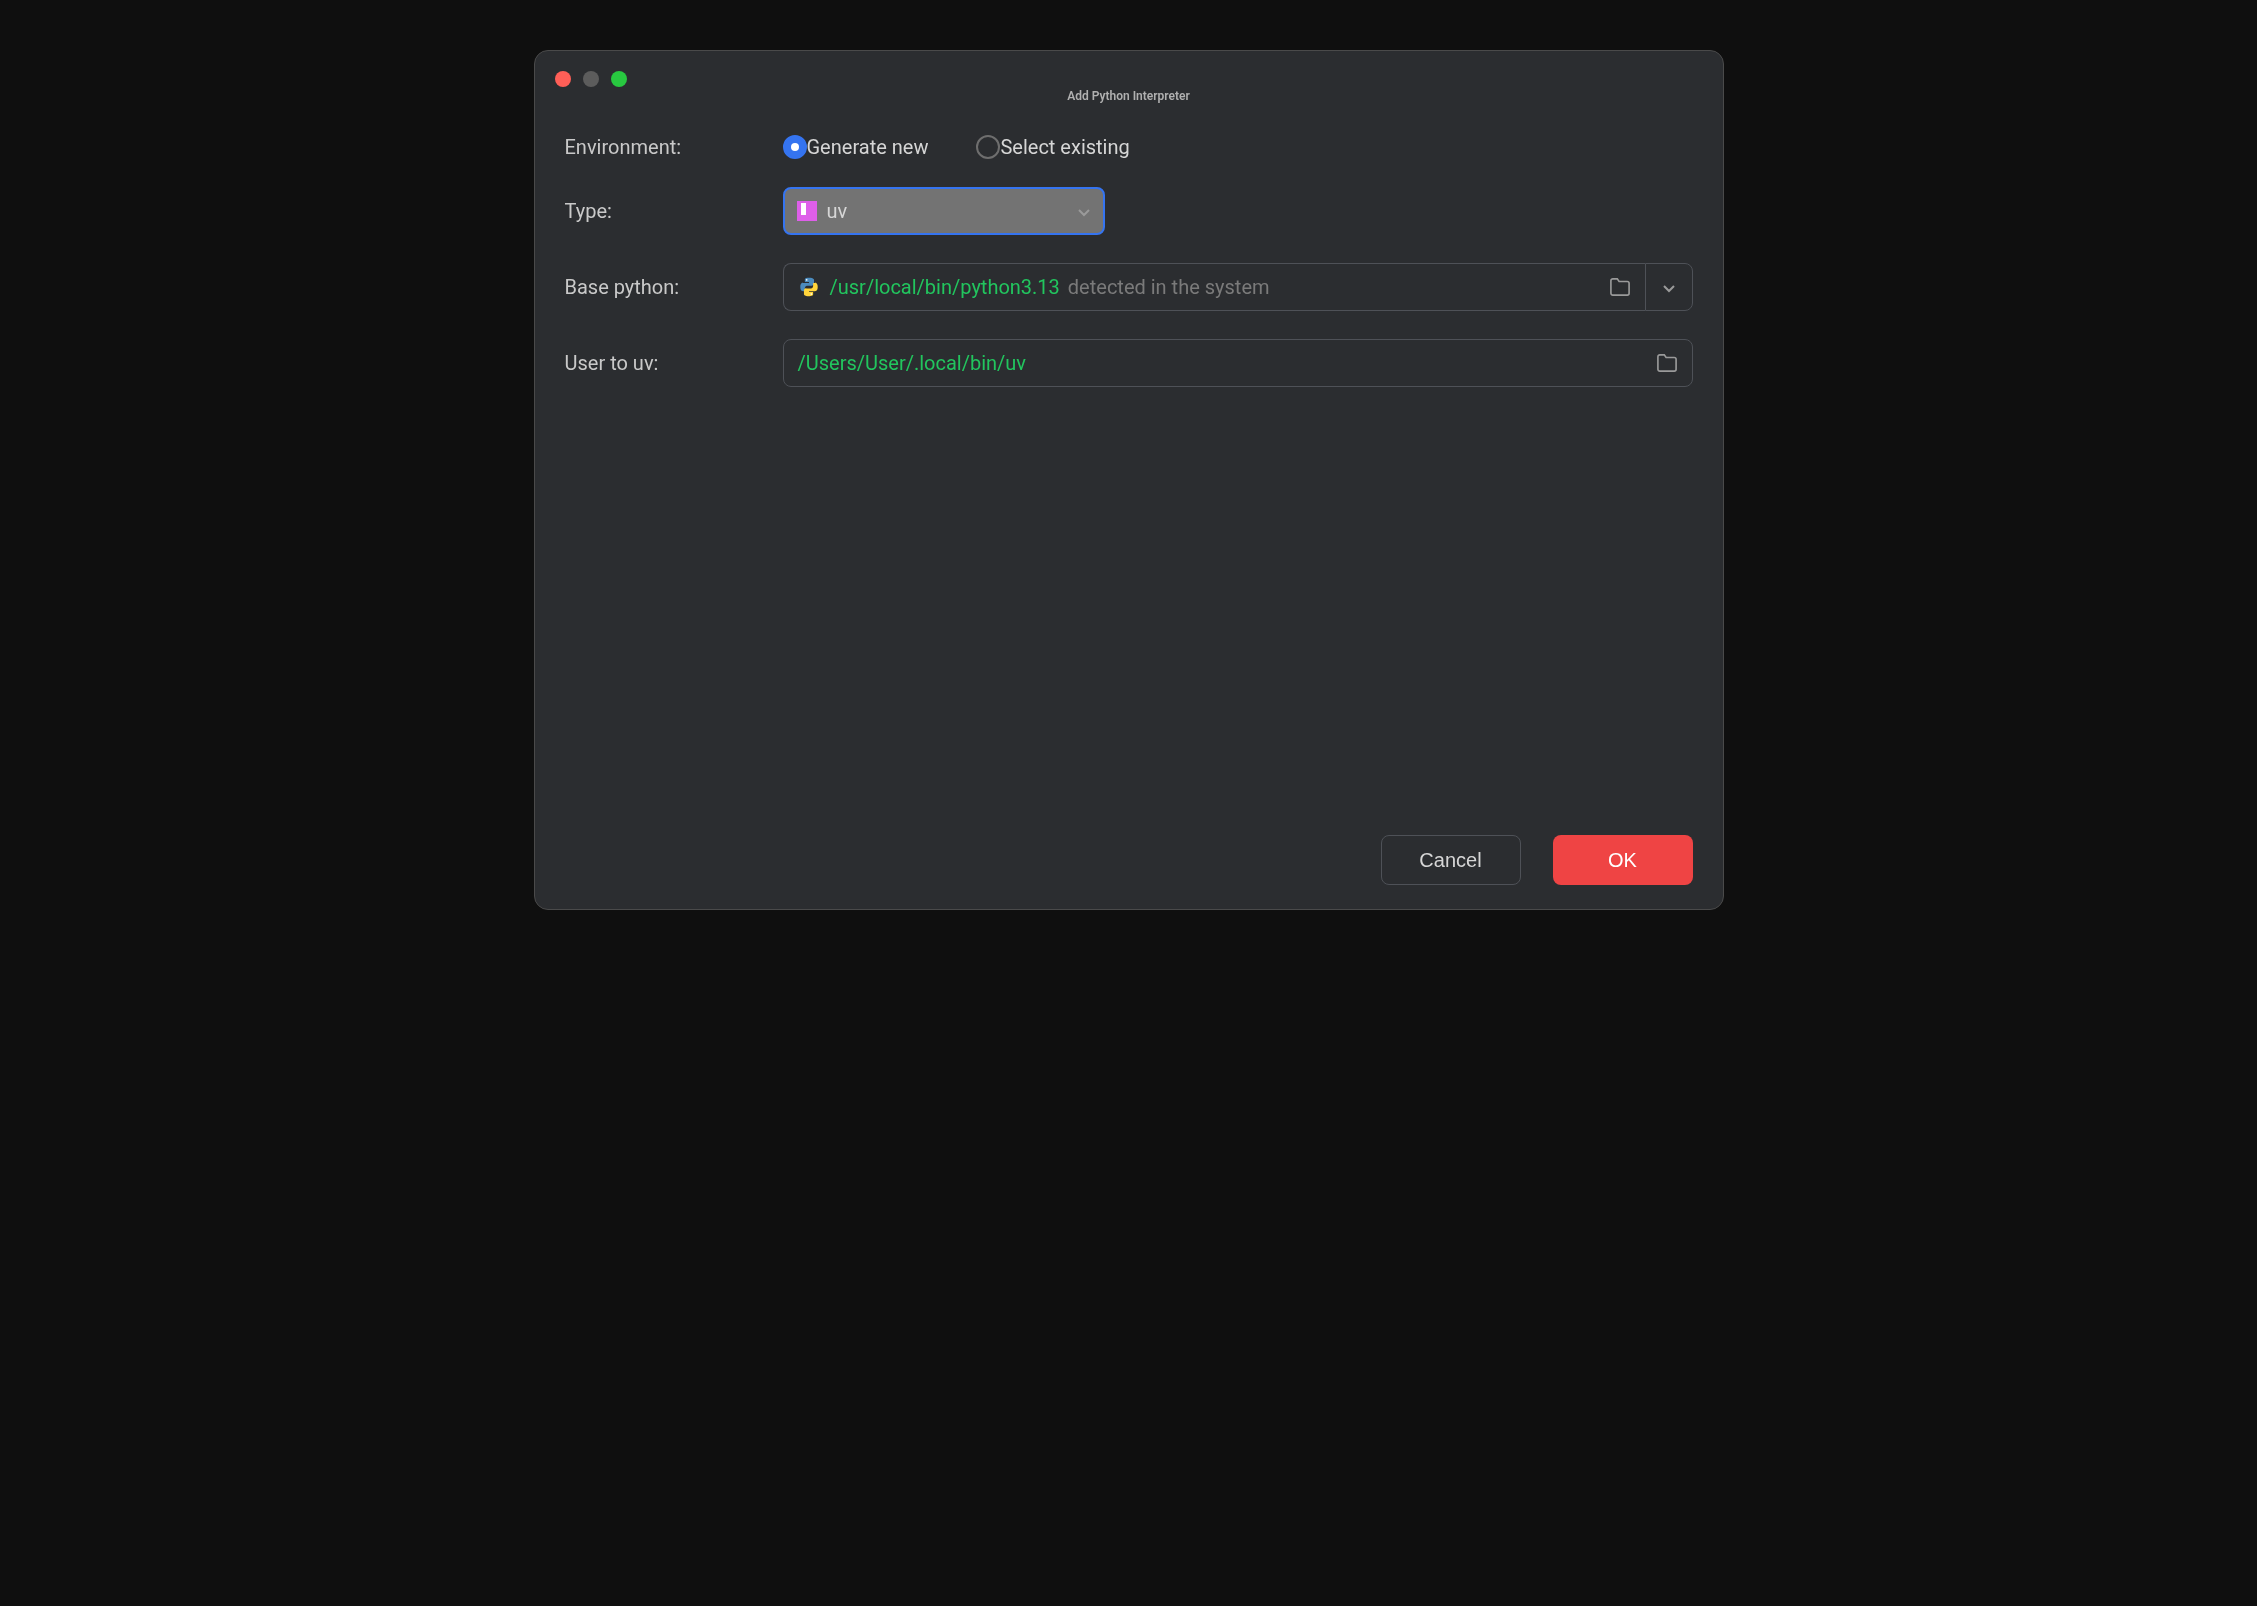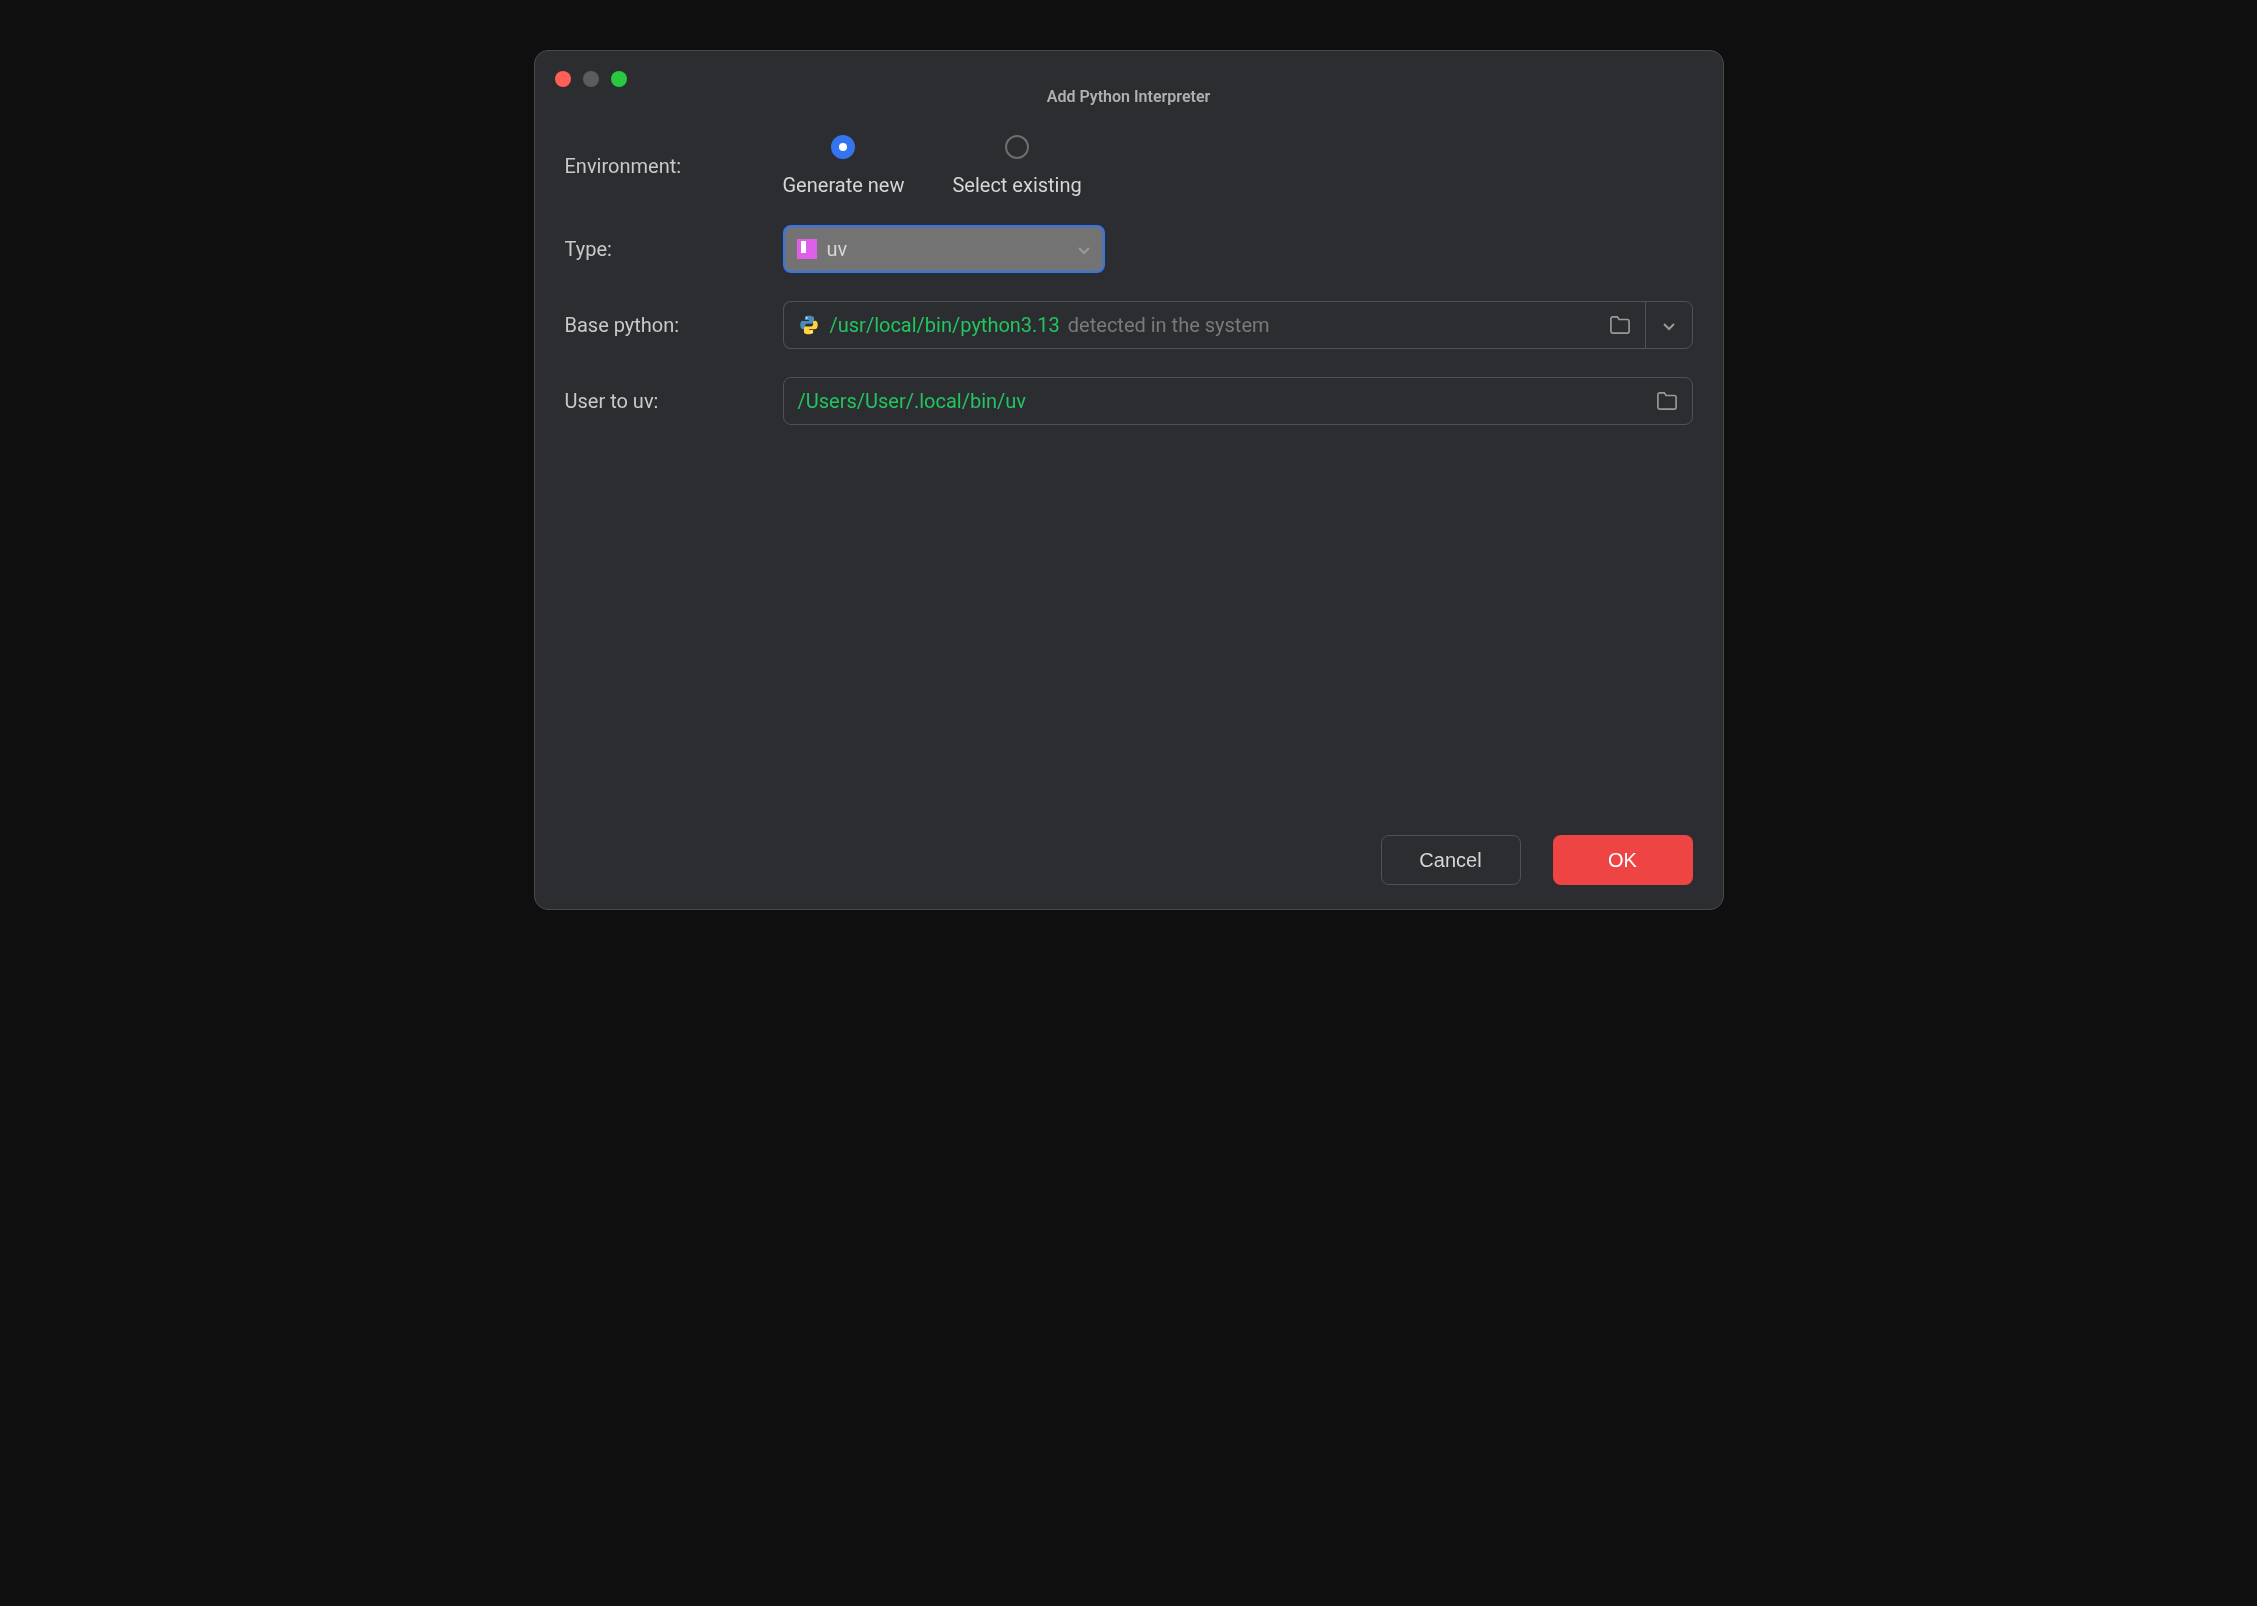--- a/index.html
+++ b/index.html
@@ -45,21 +45,21 @@
       height: 16px;
       border-radius: 50%;
     }
     .tl-close { background: #ff5f57; }
     .tl-min { background: #5c5c5c; }
     .tl-max { background: #28c840; }
     .dialog-title {
       flex: 1;
       text-align: center;
       color: #b0b0b0;
-      font-size: 16px;
+      font-size: 12px;
       font-weight: 600;
       margin-top: 24px;
     }
     .content {
       padding: 30px 30px 20px 30px;
       flex: 1;
       display: flex;
       flex-direction: column;
       justify-content: space-between;
     }
@@ -74,23 +74,21 @@
       width: 218px;
       flex-shrink: 0;
     }
     .radio-group {
       display: flex;
       gap: 48px;
     }
     .radio-item {
       display: flex;
       align-items: center;
-      gap: 14px;
-      cursor: pointer;
-      flex-direction: column;
+      cursor: pointer;
     }
     .radio {
       width: 24px;
       height: 24px;
       border-radius: 50%;
       border: 2px solid #6e6e6e;
       display: flex;
       align-items: center;
       justify-content: center;
       flex-shrink: 0;

